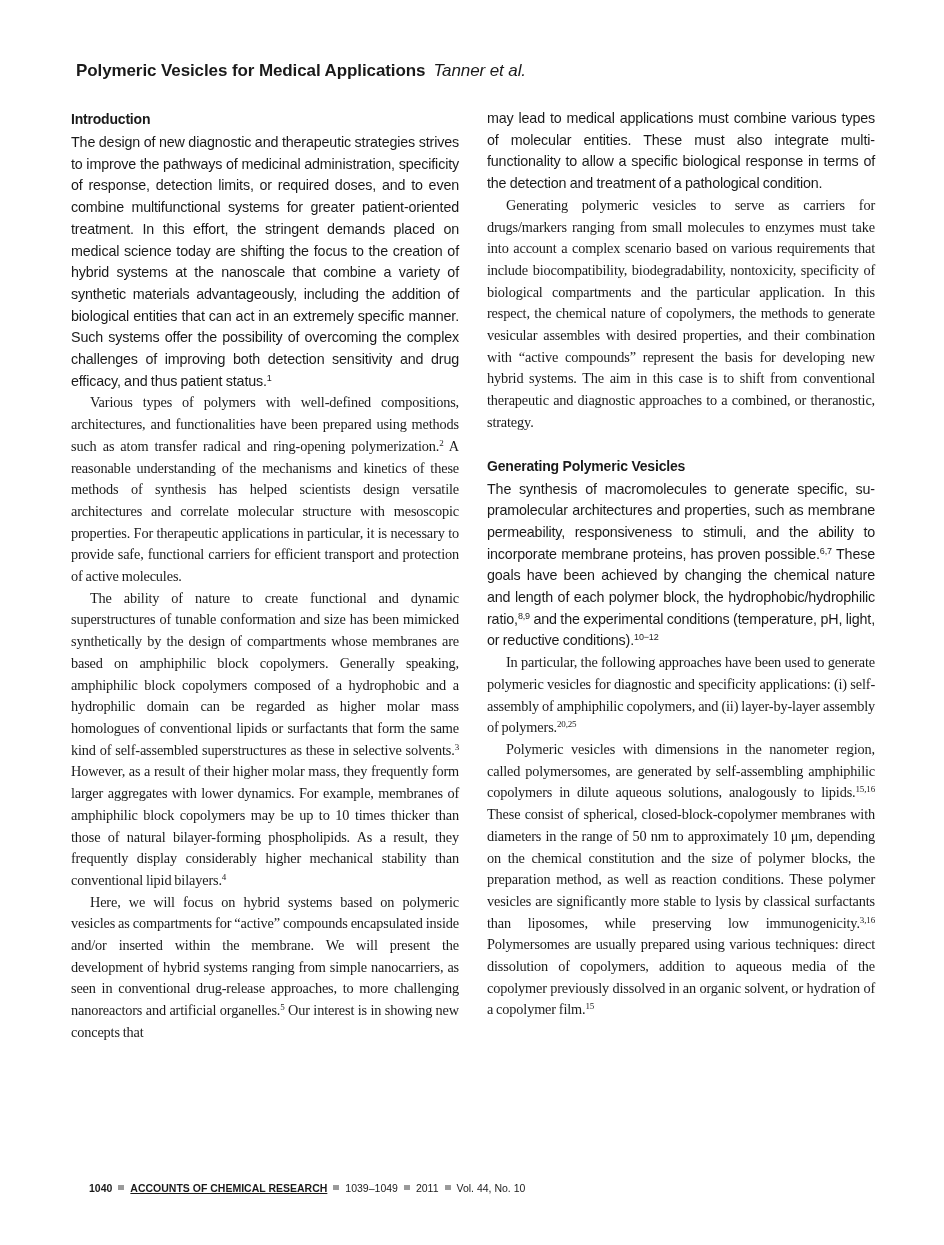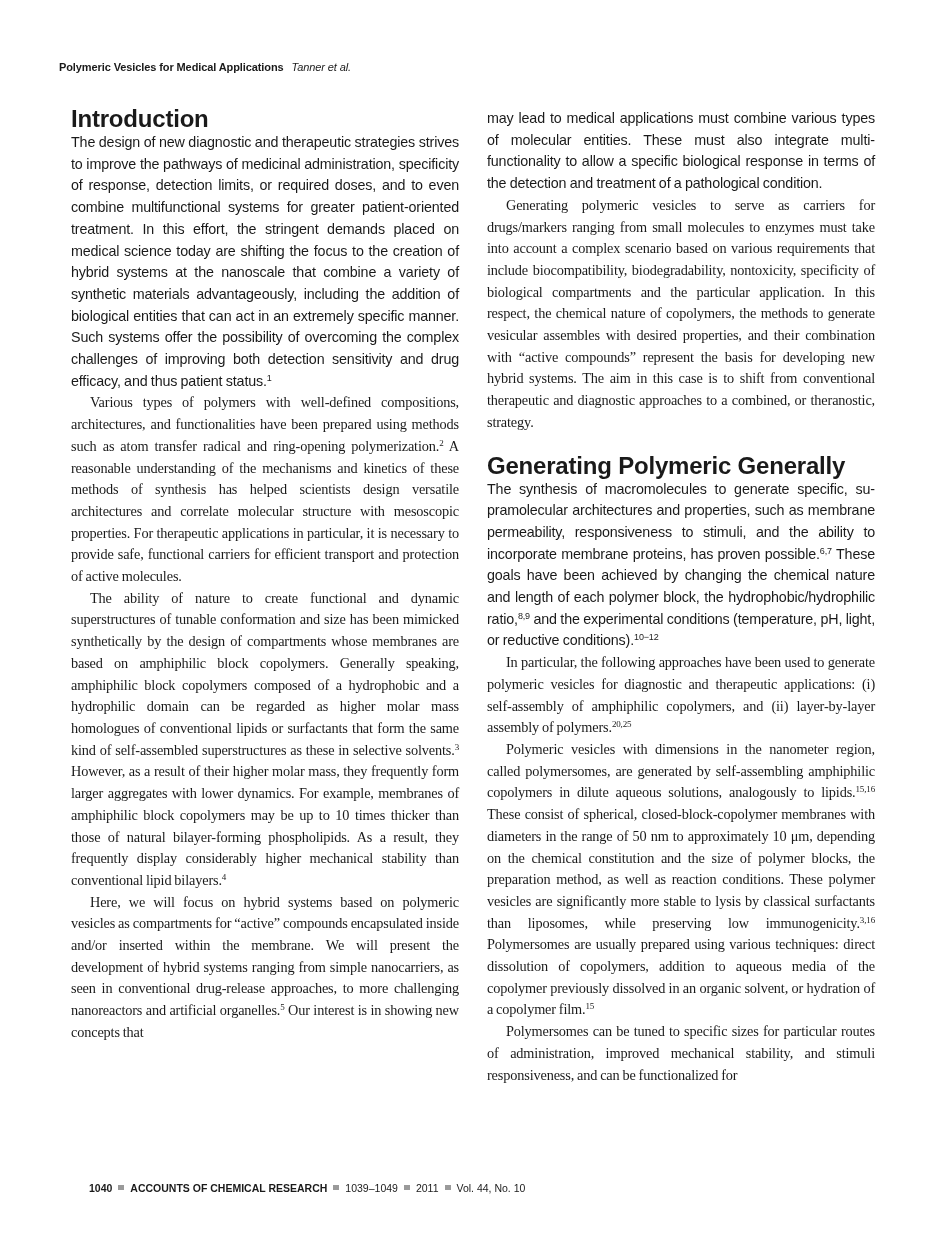--- a/index.html
+++ b/index.html
@@ -1,51 +1,50 @@
 <!DOCTYPE html>
 <html><head>
 <meta charset="utf-8">
 <style>
   html, body { margin: 0; padding: 0; background: #ffffff; }
   body { width: 944px; height: 1245px; position: relative; overflow: hidden; color: #1a1a1a; font-family: "Liberation Sans", sans-serif; }
-  .running-head { position: absolute; left: 59px; top: 61px; font-size: 11px; font-weight: bold; letter-spacing: -0.1px; white-space: nowrap; }
+  .running-head { position: absolute; left: 76px; top: 61px; font-size: 17px; font-weight: bold; letter-spacing: -0.1px; white-space: nowrap; }
   .running-head .authors { font-weight: normal; font-style: italic; margin-left: 8px; }
   .col { position: absolute; top: 106px; width: 388px; }
   .col.left { left: 71px; }
   .col.right { left: 487px; top: 108px; }
-  h2 { font-size: 24px; font-weight: bold; margin: 0; line-height: 26px; letter-spacing: -0.2px; }
+  h2 { font-size: 14px; font-weight: bold; margin: 0; line-height: 26px; letter-spacing: -0.2px; }
   p { margin: 0; font-size: 14.3px; line-height: 21.7px; text-align: justify; hyphens: manual; letter-spacing: -0.15px; word-spacing: -0.5px; }
   p.indent { text-indent: 19px; font-family: Liberation Serif, serif; }
   sup { font-size: 9px; line-height: 0; vertical-align: 5px; }
   .sec-gap { margin-top: 19px; }
   .footer { position: absolute; left: 71px; top: 1182px; font-size: 10.5px; white-space: nowrap; }
   .footer .pg { font-weight: bold; margin-left: 18px; }
-  .footer .journal { font-weight: bold; }
+  .footer .journal { font-weight: bold; text-decoration: underline; }
   .footer .sep { display: inline-block; width: 6px; height: 5px; background: #9a9a9a; margin: 0 6px; vertical-align: 2px; }
 </style>
 </head>
 <body>
 
 <div class="running-head">
   <span>Polymeric Vesicles for Medical Applications</span><span class="authors">Tanner et al.</span>
 </div>
 
 <div class="col left">
   <h2>Introduction</h2>
   <p><span>The design of new diagnostic and therapeutic strategies strives to improve the pathways of medicinal administra­tion, specificity of response, detection limits, or required doses, and to even combine multifunctional systems for greater patient-oriented treatment. In this effort, the strin­gent demands placed on medical science today are shifting the focus to the creation of hybrid systems at the nanoscale that combine a variety of synthetic materials advanta­geously, including the addition of biological entities that can act in an extremely specific manner. Such systems offer the possibility of overcoming the complex challenges of improving both detection sensitivity and drug efficacy, and thus patient status.</span><sup>1</sup></p>
   <p class="indent"><span>Various types of polymers with well-defined composi­tions, architectures, and functionalities have been prepared using methods such as atom transfer radical and ring-open­ing polymerization.</span><sup>2</sup><span> A reasonable understanding of the mechanisms and kinetics of these methods of synthesis has helped scientists design versatile architectures and correlate molecular structure with mesoscopic properties. For therapeutic applications in particular, it is necessary to provide safe, functional carriers for efficient transport and protection of active molecules.</span></p>
   <p class="indent"><span>The ability of nature to create functional and dynamic superstructures of tunable conformation and size has been mimicked synthetically by the design of compartments whose membranes are based on amphiphilic block copoly­mers. Generally speaking, amphiphilic block copolymers composed of a hydrophobic and a hydrophilic domain can be regarded as higher molar mass homologues of conven­tional lipids or surfactants that form the same kind of self-assembled superstructures as these in selective solvents.</span><sup>3</sup><span> However, as a result of their higher molar mass, they frequently form larger aggregates with lower dynamics. For example, membranes of amphiphilic block copolymers may be up to 10 times thicker than those of natural bilayer-forming phospholipids. As a result, they frequently display considerably higher mechanical stability than conventional lipid bilayers.</span><sup>4</sup></p>
   <p class="indent"><span>Here, we will focus on hybrid systems based on polymeric vesicles as compartments for “active” compounds encapsu­lated inside and/or inserted within the membrane. We will present the development of hybrid systems ranging from simple nanocarriers, as seen in conventional drug-release approaches, to more challenging nanoreactors and artificial organelles.</span><sup>5</sup><span> Our interest is in showing new concepts that</span></p>
 </div>
 
 <div class="col right">
   <p><span>may lead to medical applications must combine various types of molecular entities. These must also integrate multi­functionality to allow a specific biological response in terms of the detection and treatment of a pathological condition.</span></p>
   <p class="indent"><span>Generating polymeric vesicles to serve as carriers for drugs/markers ranging from small molecules to enzymes must take into account a complex scenario based on various requirements that include biocompatibility, biodegradabil­ity, nontoxicity, specificity of biological compartments and the particular application. In this respect, the chemical nature of copolymers, the methods to generate vesicular assembles with desired properties, and their combination with “active compounds” represent the basis for developing new hybrid systems. The aim in this case is to shift from conventional therapeutic and diagnostic approaches to a combined, or theranostic, strategy.</span></p>
-  <h2 class="sec-gap">Generating Polymeric Generally</h2>
+  <h2 class="sec-gap">Generating Polymeric Vesicles</h2>
   <p><span>The synthesis of macromolecules to generate specific, su­pramolecular architectures and properties, such as mem­brane permeability, responsiveness to stimuli, and the ability to incorporate membrane proteins, has proven possible.</span><sup>6,7</sup><span> These goals have been achieved by changing the chemical nature and length of each polymer block, the hydrophobic/hydrophilic ratio,</span><sup>8,9</sup><span> and the experimental con­ditions (temperature, pH, light, or reductive conditions).</span><sup>10−12</sup></p>
-  <p class="indent"><span>In particular, the following approaches have been used to generate polymeric vesicles for diagnostic and therapeutic applications: (i) self-assembly of amphiphilic copolymers, and (ii) layer-by-layer assembly of polymers.</span><sup>20,25</sup></p>
+  <p class="indent"><span>In particular, the following approaches have been used to generate polymeric vesicles for diagnostic and specificity applications: (i) self-assembly of amphiphilic copolymers, and (ii) layer-by-layer assembly of polymers.</span><sup>20,25</sup></p>
   <p class="indent"><span>Polymeric vesicles with dimensions in the nanometer region, called polymersomes, are generated by self-assem­bling amphiphilic copolymers in dilute aqueous solutions, analogously to lipids.</span><sup>15,16</sup><span> These consist of spherical, closed-block-copolymer membranes with diameters in the range of 50 nm to approximately 10 μm, depending on the chemical constitution and the size of polymer blocks, the preparation method, as well as reaction condi­tions. These polymer vesicles are significantly more stable to lysis by classical surfactants than liposomes, while pre­serving low immunogenicity.</span><sup>3,16</sup><span> Polymersomes are usual­ly prepared using various techniques: direct dissolution of copolymers, addition to aqueous media of the copolymer previously dissolved in an organic solvent, or hydration of a copolymer film.</span><sup>15</sup></p>
-  <p class="indent"><span>Polymersomes can be tuned to specific sizes for particular routes of administration, improved mechanical stability, and stimuli responsiveness, and can be functionalized for</span></p>
 </div>
 
 <div class="footer">
   <span class="pg">1040</span><span class="sep" style="background: rgb(154, 154, 154);"></span><span class="journal">ACCOUNTS OF CHEMICAL RESEARCH</span><span class="sep" style="background: rgb(154, 154, 154);"></span><span>1039–1049</span><span class="sep" style="background: rgb(154, 154, 154);"></span><span>2011</span><span class="sep" style="background: rgb(154, 154, 154);"></span><span>Vol. 44, No. 10</span>
 </div>
 
 </body></html>

